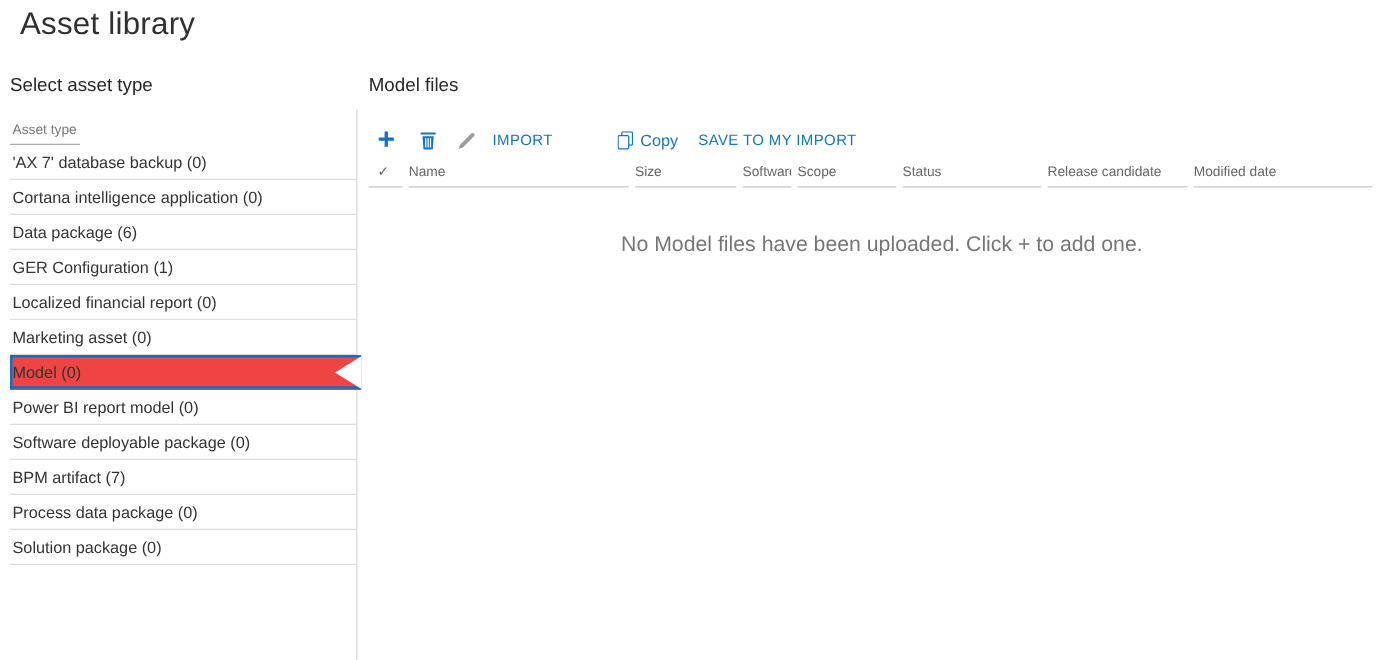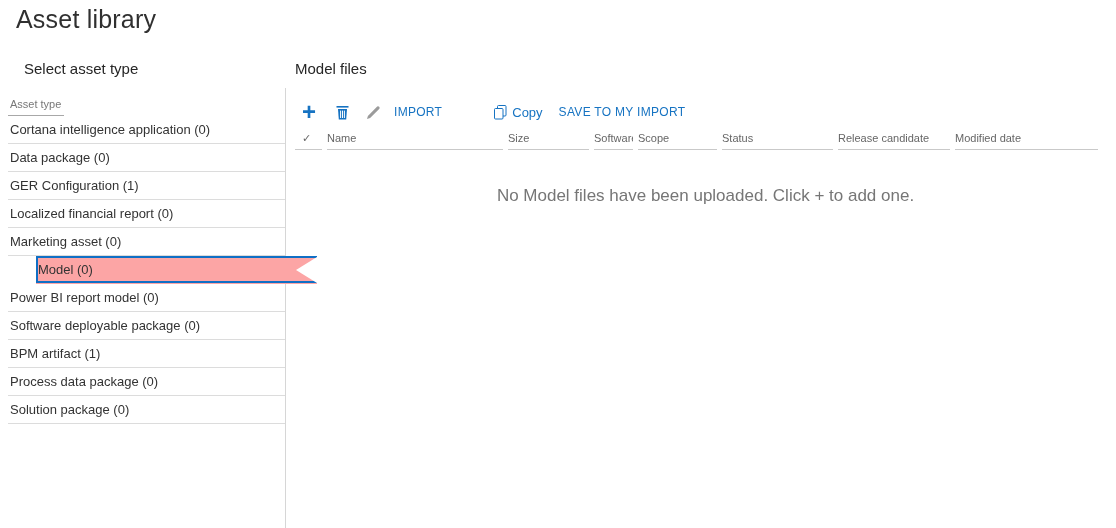--- a/index.html
+++ b/index.html
@@ -9,21 +9,21 @@
     font-family:"Liberation Sans","DejaVu Sans",sans-serif;
     color:#333;
   }
   .page-title{
     position:absolute;left:16px;top:5px;
     font-size:25px;font-weight:400;color:#303030;letter-spacing:0.2px;
   }
   .section-heading{
     position:absolute;top:60px;font-size:15px;color:#262626;
   }
-  .heading-left{left:8px;margin-left:16px;}
+  .heading-left{left:8px;}
   .heading-right{left:295px;}
 
   .panel-divider{
     position:absolute;left:285px;top:88px;width:1px;height:440px;
     background:#d6d6d6;z-index:1;
   }
 
   
   .left-panel{position:absolute;left:8px;top:94px;width:277px;}
   .asset-type-header{height:20px;}
@@ -34,25 +34,24 @@
   .asset-list{margin-top:2px;}
   .asset-item{
     position:relative;box-sizing:border-box;
     height:28px;line-height:27px;
     border-bottom:1px solid #dcdcdc;
     font-size:13px;color:#333;padding-left:2px;
     cursor:pointer;white-space:nowrap;
   }
   .asset-item.selected{
     width:calc(100% + 4px);
-    background:#fca5a5;
+    background:#ef4444;
     box-shadow:inset 0 2px 0 0 #0f6fc5, inset 0 -2px 0 0 #0f6fc5, inset 2px 0 0 0 #0f6fc5;
     border-bottom-color:transparent;
     z-index:2;
-    margin-left:28px;
   }
   .asset-item.selected::after{
     content:"";position:absolute;right:0;top:50%;margin-top:-13px;
     width:0;height:0;
     border-top:13px solid transparent;
     border-bottom:13px solid transparent;
     border-right:21px solid #ffffff;
   }
 
   
@@ -106,29 +105,30 @@
 <div class="section-heading heading-left">Select asset type</div>
 <div class="section-heading heading-right">Model files</div>
 
 <div class="panel-divider"></div>
 
 <div class="left-panel">
   <div class="asset-type-header">
     <span>Asset type</span>
   </div>
   <div class="asset-list">
+      <div class="asset-item">'AX 7' database backup (0)</div>
       <div class="asset-item">Cortana intelligence application (0)</div>
-      <div class="asset-item">Data package (0)</div>
+      <div class="asset-item">Data package (6)</div>
       <div class="asset-item">GER Configuration (1)</div>
       <div class="asset-item">Localized financial report (0)</div>
       <div class="asset-item">Marketing asset (0)</div>
       <div class="asset-item selected">Model (0)</div>
       <div class="asset-item">Power BI report model (0)</div>
       <div class="asset-item">Software deployable package (0)</div>
-      <div class="asset-item">BPM artifact (1)</div>
+      <div class="asset-item">BPM artifact (7)</div>
       <div class="asset-item">Process data package (0)</div>
       <div class="asset-item">Solution package (0)</div>
     </div>
 </div>
 
 <div class="right-panel">
   <div class="toolbar">
     <div class="tb-btn add-btn">+</div>
 
     <div class="tb-btn delete-btn">

